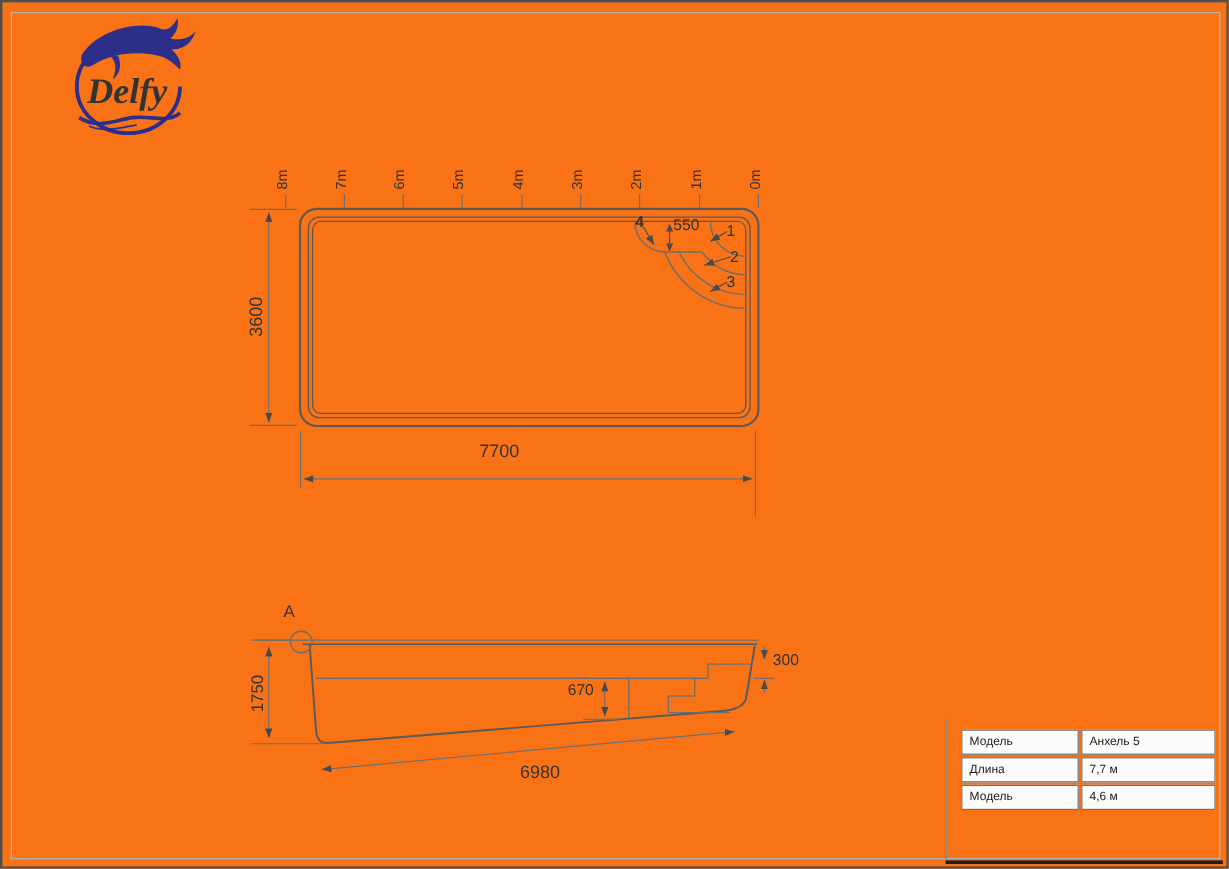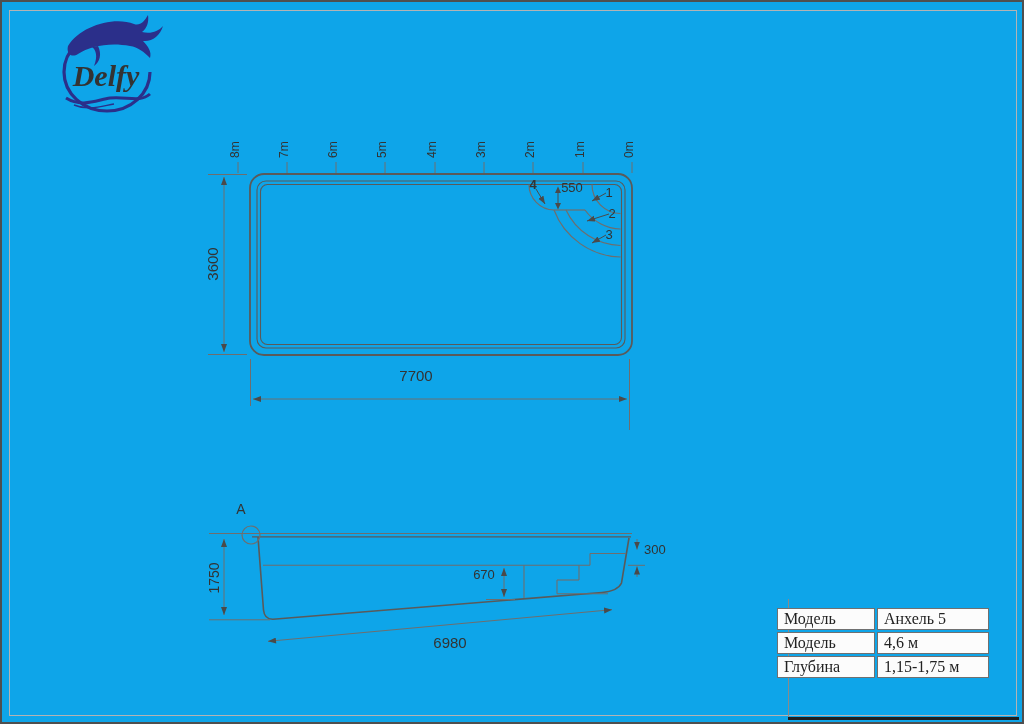--- a/index.html
+++ b/index.html
@@ -1,32 +1,32 @@
 <!DOCTYPE html>
 <html><head>
 <meta charset="utf-8">
 <style>
   html,body{margin:0;padding:0;background:#e9e9e9;}
   #screen{
-    position:relative;width:1024px;height:724px;background:#0ea5e9;
+    position:relative;width:1024px;height:724px;background:#f97316;
     border:2px solid #4f4f4f;box-sizing:border-box;overflow:hidden;
     font-family:"Liberation Sans", sans-serif;
   }
   .inner-frame{
     position:absolute;left:7px;top:8px;width:1006px;height:704px;
     border:1px solid #b3b3b3;pointer-events:none;
   }
   #drawing{position:absolute;left:0;top:0;}
   
   .tblock-left{position:absolute;left:786px;top:597px;width:1px;height:121px;background:#8a8a8a;}
   .tblock-bottom{position:absolute;left:786px;top:715px;width:231px;height:3px;background:#1e1e1e;}
   table.spec{
-    position:absolute;left:773px;top:604px;width:216px;
+    position:absolute;left:797px;top:604px;width:216px;
     border-collapse:separate;border-spacing:2px;
-    font-family:Liberation Serif, serif;font-size:16px;color:#222;
+    font-family:Liberation Sans, sans-serif;font-size:10px;color:#222;
   }
   table.spec td{
     border:1px solid #707070;padding:1px 6px;height:17px;background:#fcfcfc;
     white-space:nowrap;
   }
   table.spec td.lbl{width:84px;}
   svg text{font-family:"Liberation Sans", sans-serif;fill:#333;}
   .logo-script{font-family:"Liberation Serif", serif;font-style:italic;font-weight:bold;}
 </style>
 </head>
@@ -174,22 +174,22 @@
 
   <div class="tblock-left"></div>
   <div class="tblock-bottom"></div>
   <table class="spec">
     <tbody>
         <tr>
       <td class="lbl">Модель</td>
       <td>Анхель 5</td>
     </tr>
     <tr>
+      <td class="lbl">Длина</td>
+      <td>7,7 м</td>
+    </tr>
+    <tr>
       <td class="lbl">Модель</td>
       <td>4,6 м</td>
-    </tr>
-    <tr>
-      <td class="lbl">Глубина</td>
-      <td>1,15-1,75 м</td>
     </tr>
   </tbody>
     </table>
 </div>
 
 </body></html>

